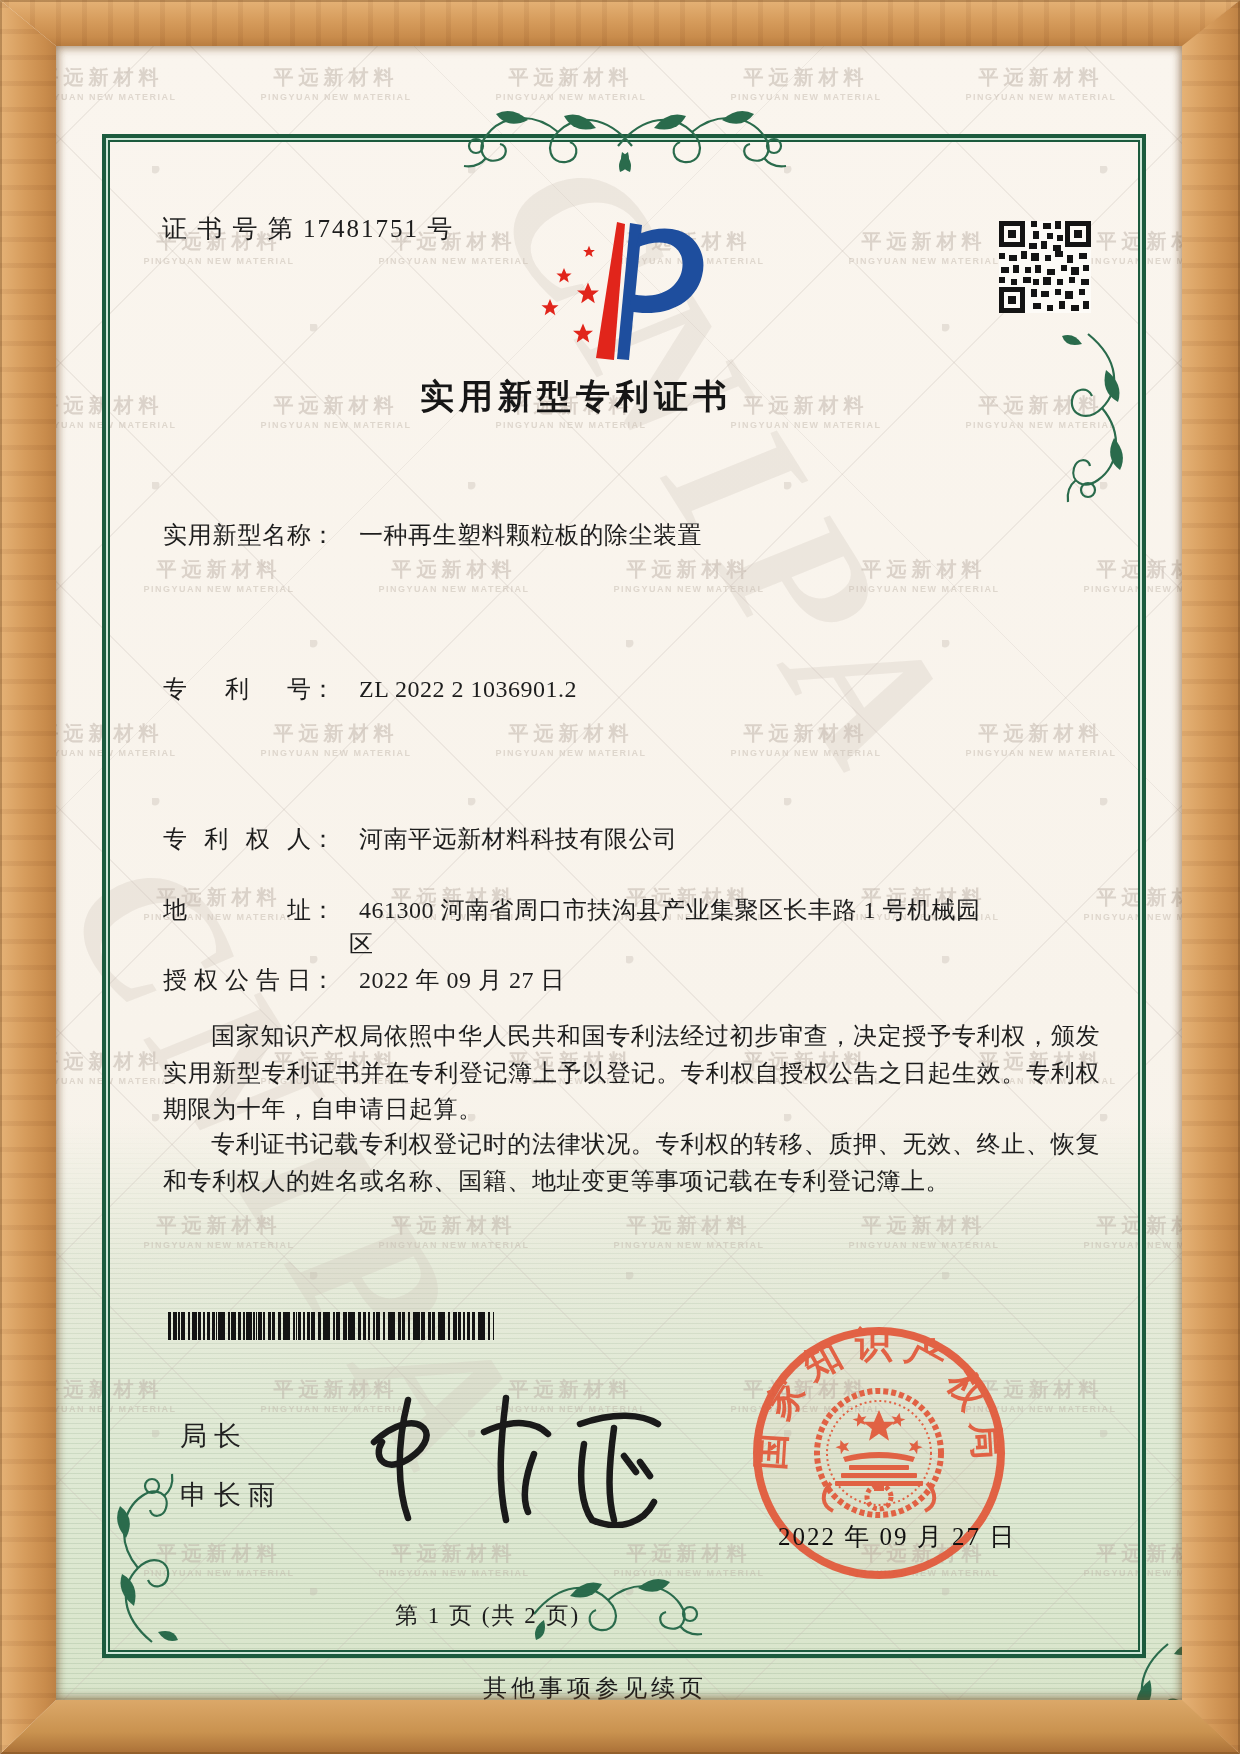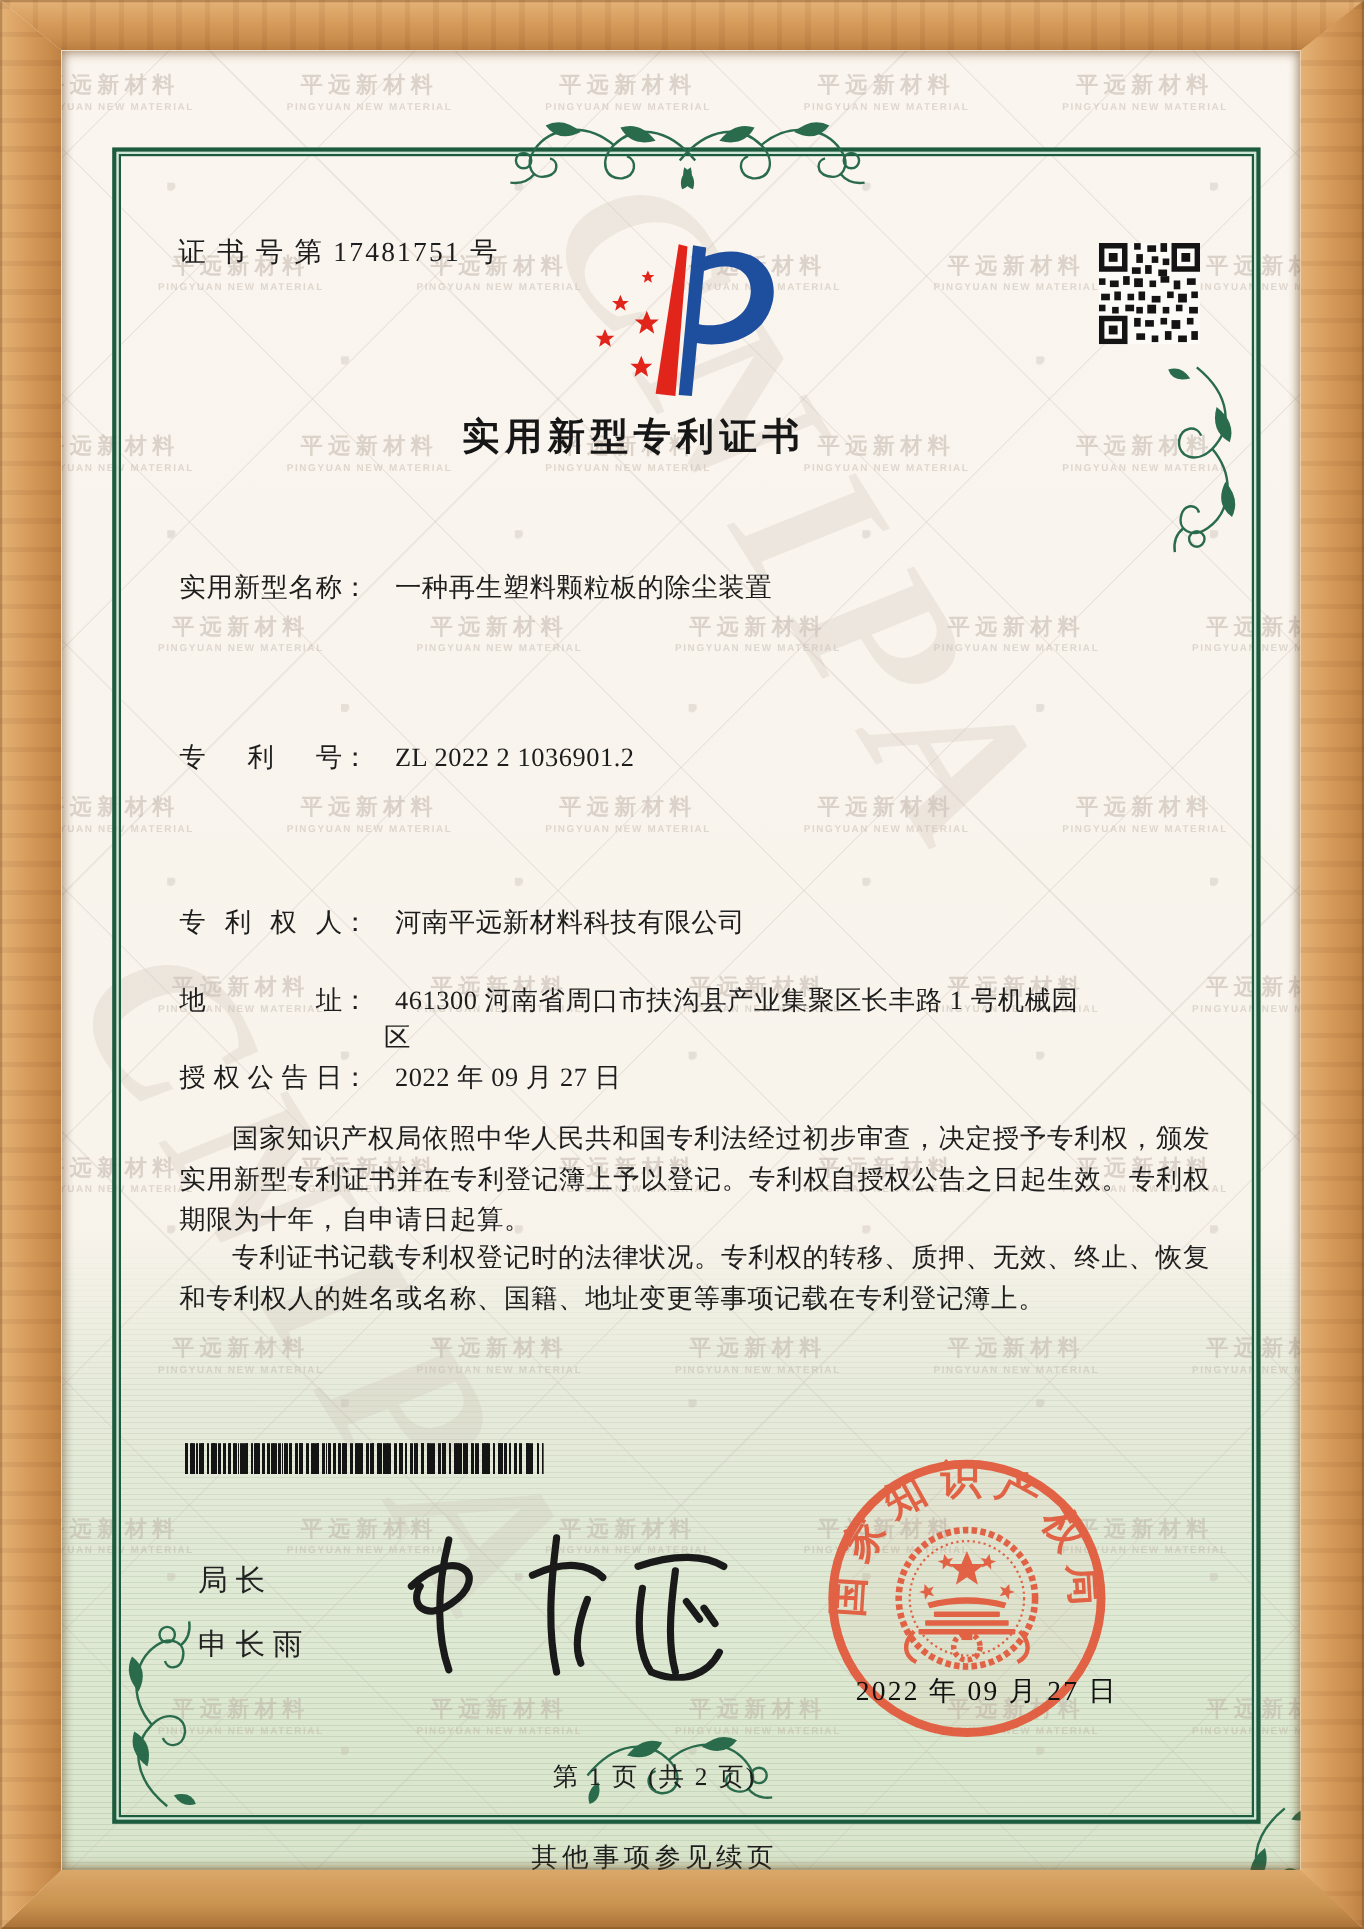--- a/index.html
+++ b/index.html
@@ -79,21 +79,21 @@
     background:
      repeating-linear-gradient(90deg,#141414 0 2px,transparent 2px 5px),
      repeating-linear-gradient(90deg,#141414 0 1px,transparent 1px 8px),
      repeating-linear-gradient(90deg,#141414 0 3px,transparent 3px 13px),
      repeating-linear-gradient(90deg,transparent 0 6px,#141414 6px 8px,transparent 8px 19px);}
   .signer{left:180px;top:1418px;font-size:27px;letter-spacing:7px;color:#222;z-index:6;}
   .signer div{margin-bottom:23px;}
   .signature{position:absolute;left:356px;top:1388px;z-index:7;}
   .seal{position:absolute;left:748px;top:1322px;z-index:7;opacity:.93;}
   .seal-date{left:778px;top:1520px;font-size:25px;letter-spacing:2px;color:#111;z-index:8;white-space:nowrap;}
-  .footer-page{left:395px;top:1600px;width:400px;text-align:center;font-size:23px;letter-spacing:2px;}
+  .footer-page{left:395px;top:1600px;width:400px;font-size:23px;letter-spacing:2px;}
   .footer-note{left:395px;top:1672px;width:400px;text-align:center;font-size:24px;letter-spacing:4px;z-index:6;}
 </style>
 </head>
 <body>
 
 <div class="page">
 
   <svg width="0" height="0" style="position:absolute" aria-hidden="true">
     <defs>
       <path id="star" d="M0,-10 L2.94,-3.09 L9.51,-3.09 L4.19,1.18 L5.88,8.09 L0,4 L-5.88,8.09 L-4.19,1.18 L-9.51,-3.09 L-2.94,-3.09 Z"></path>

